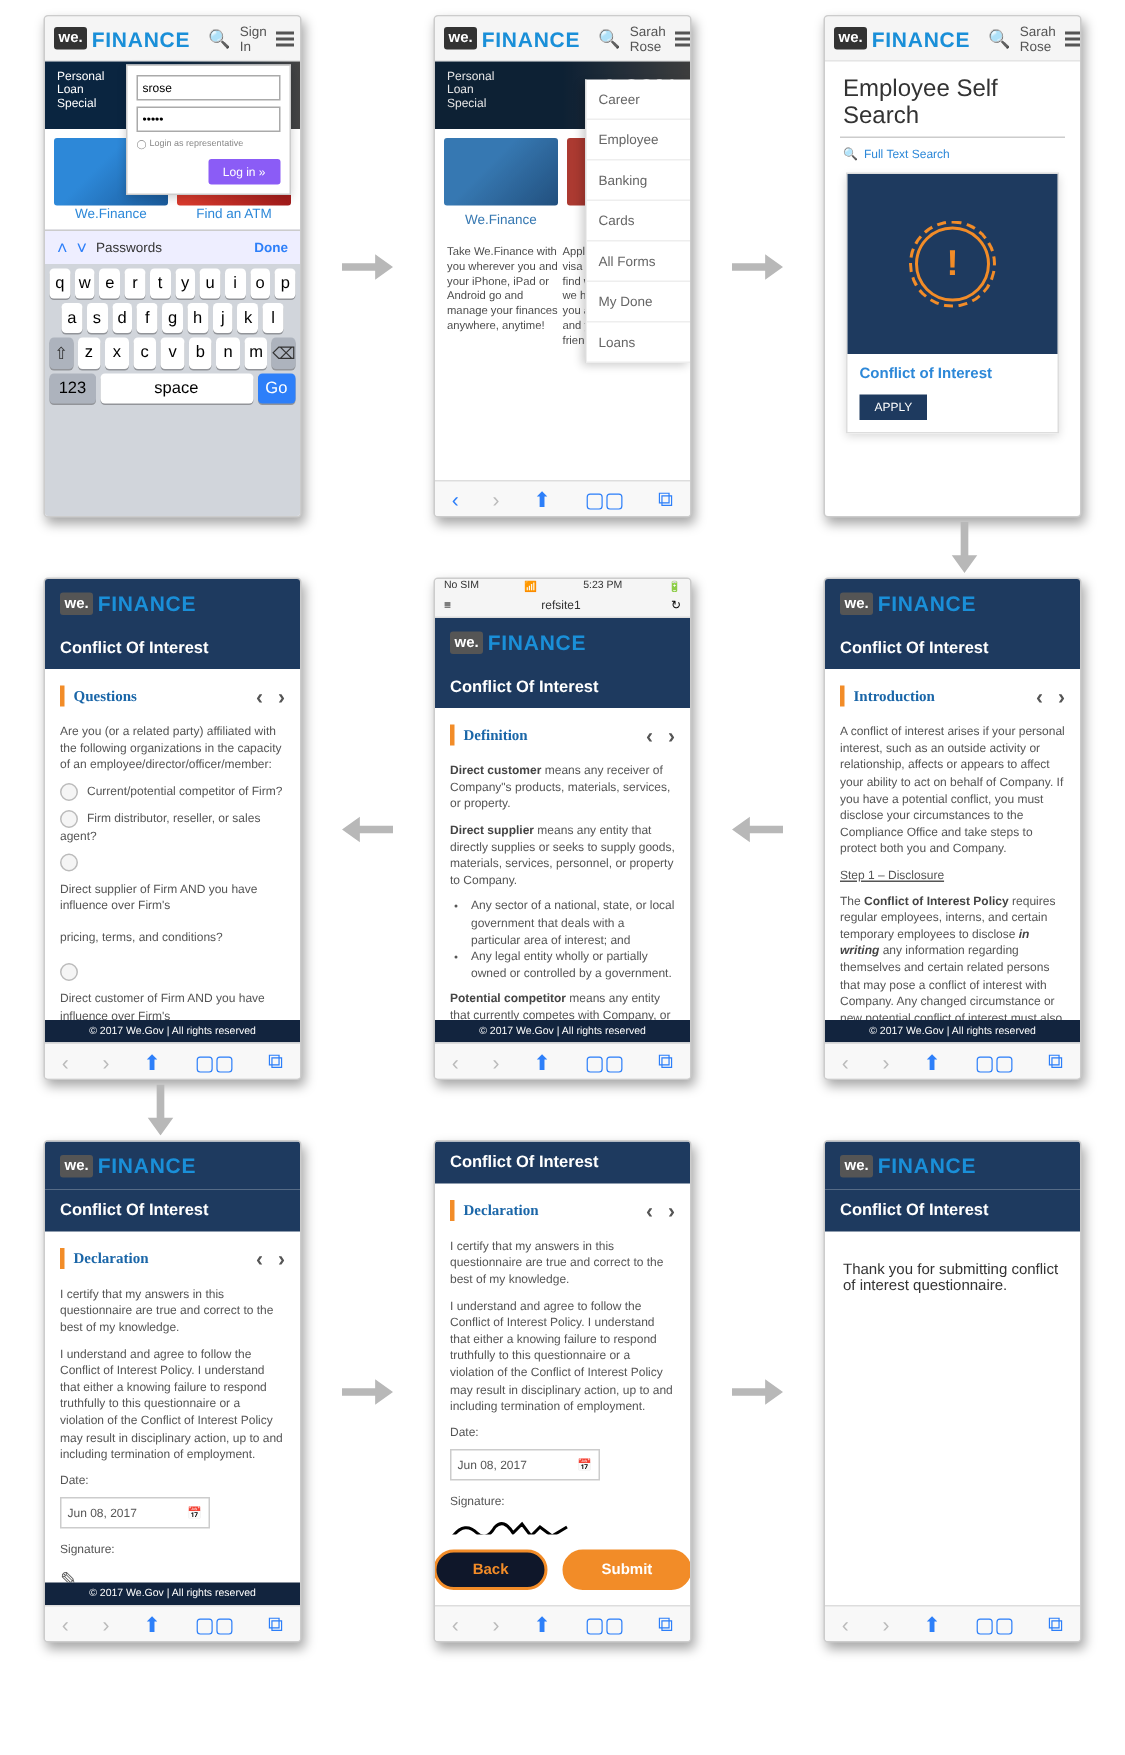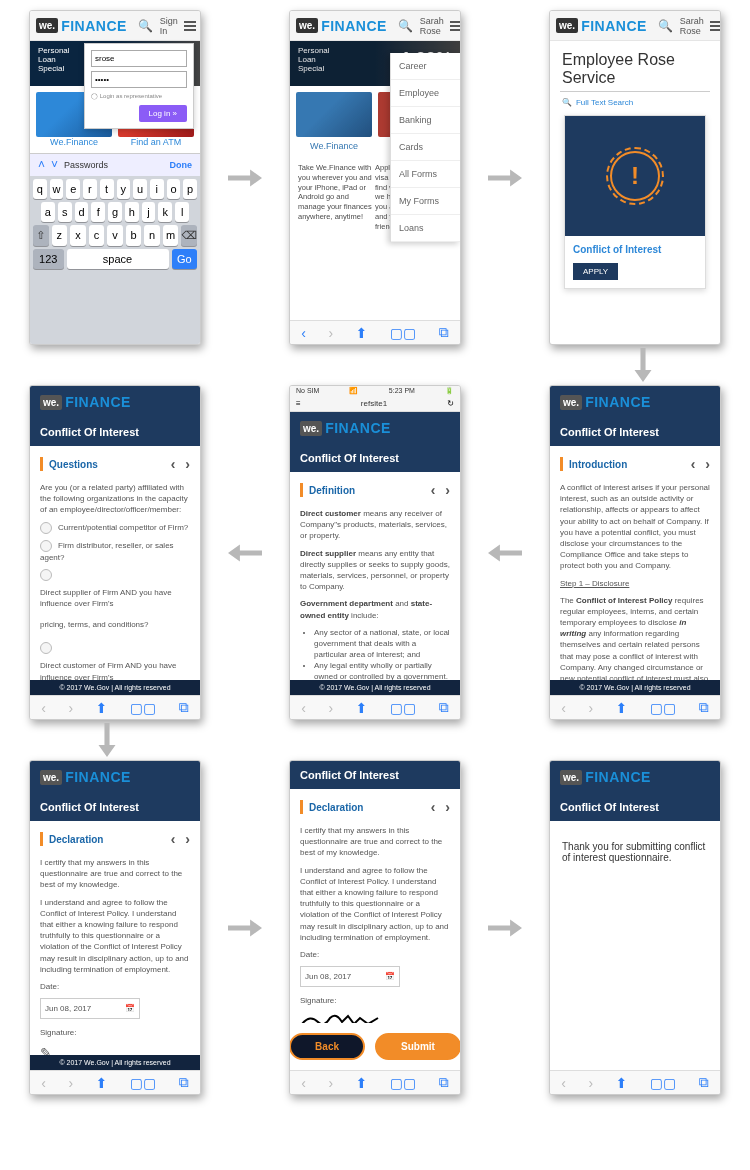--- a/index.html
+++ b/index.html
@@ -67,21 +67,21 @@
   .hamburger span{width:12px;height:2px;background:#555;display:block;}
   .darkhdr {
     background:#1e3a5f; padding:8px 10px; color:#fff;
   }
   .darkhdr .brand .fin{color:#1a8fd8;}
   .coi-title{ background:#1e3a5f; color:#fff; font-weight:bold; padding:8px 10px; font-size:11px;}
   .sectionhdr{
     display:flex;align-items:center;gap:6px;padding:10px;
   }
   .sectionhdr .obar{width:3px;height:14px;background:#f28c28;}
-  .sectionhdr .stitle{color:#1a66a8;font-weight:bold;font-size:10px;flex:1;}
+  .sectionhdr .stitle{color:#1a66a8;font-weight:bold;font-size:10px;flex:1;font-family:Liberation Serif, serif;}
   .chevs{display:flex;gap:10px;}
   .chevs .ch{font-size:14px;color:#555;font-weight:bold;cursor:pointer;}
   .content{padding:0 10px 10px 10px;font-size:8px;color:#555;line-height:1.4;flex:1;overflow:hidden;}
   .content p{margin-bottom:6px;}
   .content b{color:#444;}
   .content ul{margin:3px 0 6px 14px;}
   .footer{
     background:#12243e;color:#fff;text-align:center;font-size:7px;padding:4px;
   }
   .safaribar{
@@ -290,21 +290,21 @@
         <div>Take We.Finance with you wherever you and your iPhone, iPad or Android go and manage your finances anywhere, anytime!</div>
         <div>Apply for We.finance visa credit card and find what special offer we have prepared for you and your family and your dog and your friends.</div>
       </div>
     </div>
     <div class="menu">
       <div>Career</div>
       <div>Employee</div>
       <div>Banking</div>
       <div>Cards</div>
       <div>All Forms</div>
-      <div>My Forms</div>
+      <div>My Done</div>
       <div>Loans</div>
     </div>
     <div class="safaribar">
       <span>‹</span>
       <span class="dis">›</span>
       <span>⬆︎</span>
       <span>▢▢</span>
       <span>⧉</span>
     </div>
   </div>
@@ -323,21 +323,21 @@
         </div>
       <span class="spacer"></span>
       <span class="topicon">🔍</span>
       <span class="topuser">Sarah Rose</span>
       <span class="hamburger">
           <span></span>
           <span></span>
           <span></span>
         </span>
     </div>
-    <div class="ess-title">Employee Rose Service</div>
+    <div class="ess-title">Employee Self Search</div>
     <div class="ess-line"></div>
     <div class="ess-search">
       <span>🔍</span>
       <span>Full Text Search</span>
     </div>
     <div class="card">
       <div class="chead">
           <div class="burst">!</div>
         </div>
       <div class="cbody">
@@ -420,21 +420,20 @@
       <div class="obar"></div>
         <div class="stitle">Definition</div>
       <div class="chevs">
           <span class="ch">‹</span>
           <span class="ch">›</span>
         </div>
     </div>
     <div class="content">
       <p><b>Direct customer</b><span> means any receiver of Company"s products, materials, services, or property.</span></p>
       <p><b>Direct supplier</b><span> means any entity that directly supplies or seeks to supply goods, materials, services, personnel, or property to Company.</span></p>
-      <p><b>Government department</b><span> and </span><b>state-owned entity</b><span> include:</span></p>
       <ul>
           <li>Any sector of a national, state, or local government that deals with a particular area of interest; and</li>
           <li>Any legal entity wholly or partially owned or controlled by a government.</li>
         </ul>
       <p><b>Potential competitor</b><span> means any entity that currently competes with Company, or may begin to compete with Company in the foreseeable future.</span></p>
 
     </div>
     <div class="footer">© 2017 We.Gov | All rights reserved</div>
     <div class="safaribar">
         <span class="dis">‹</span>

